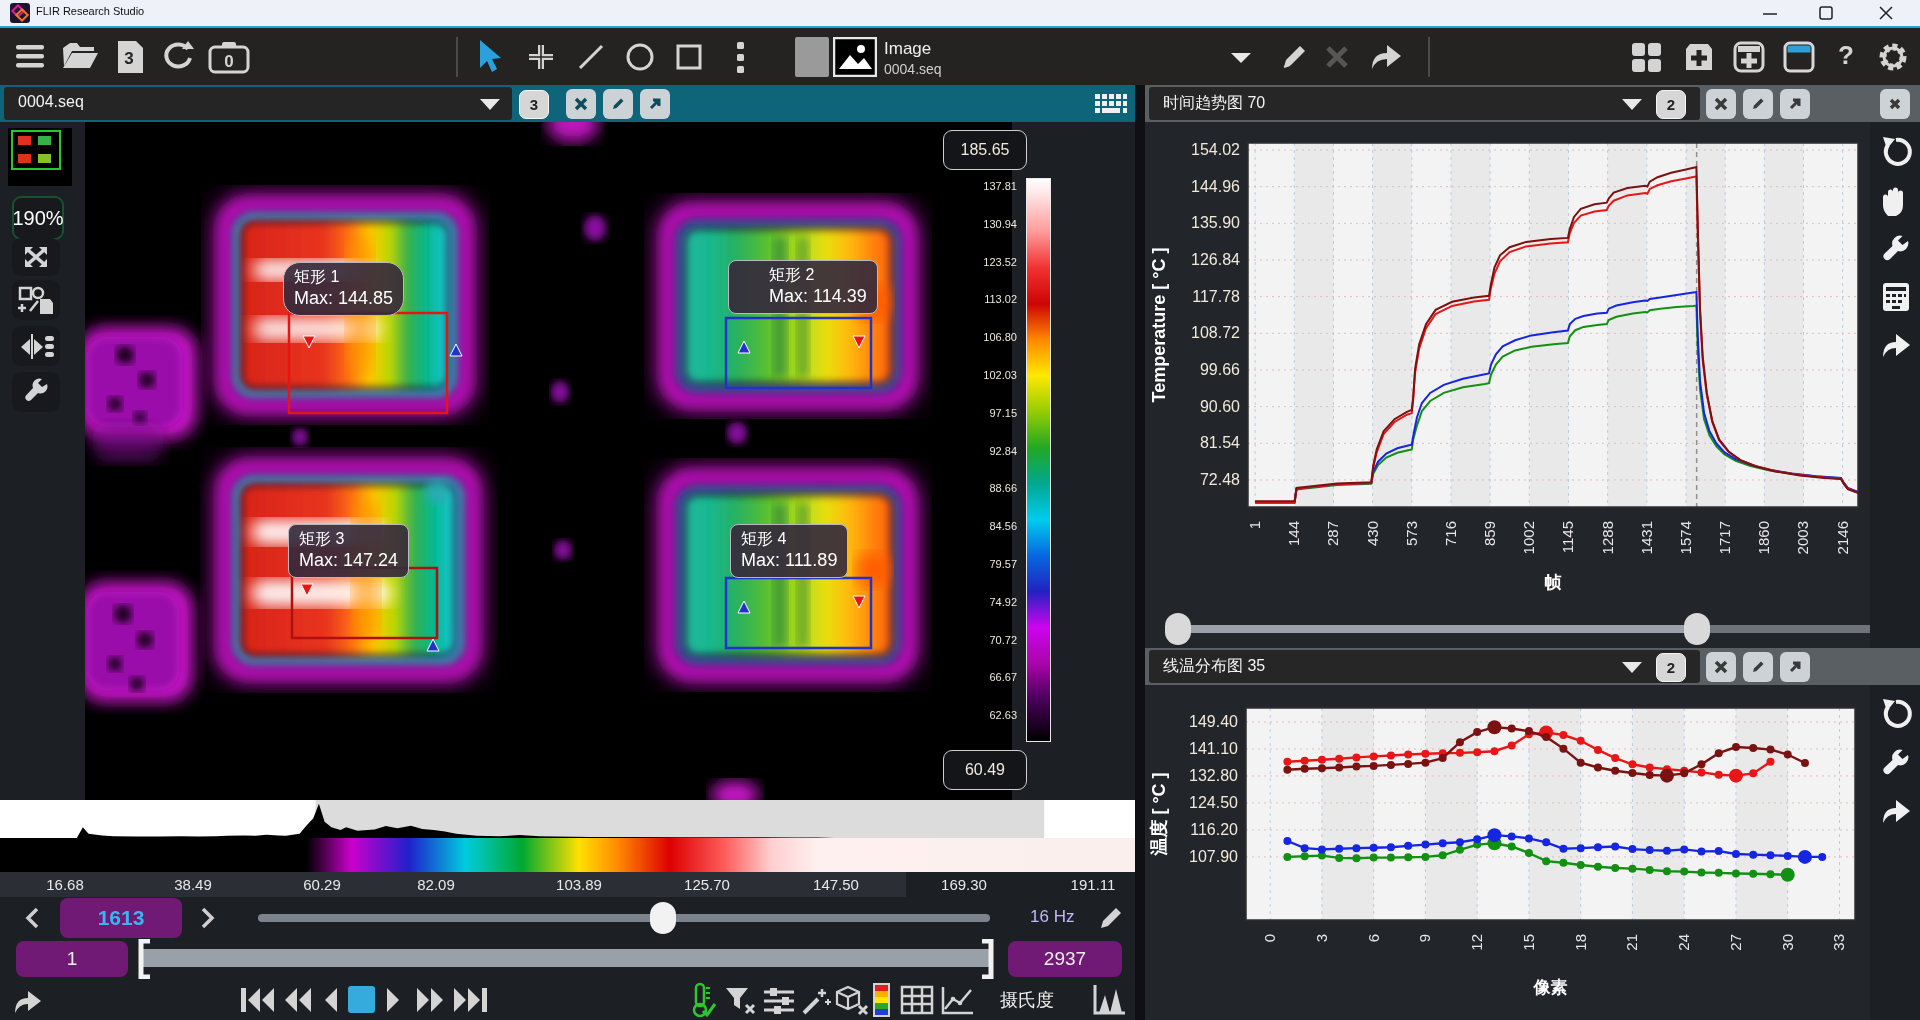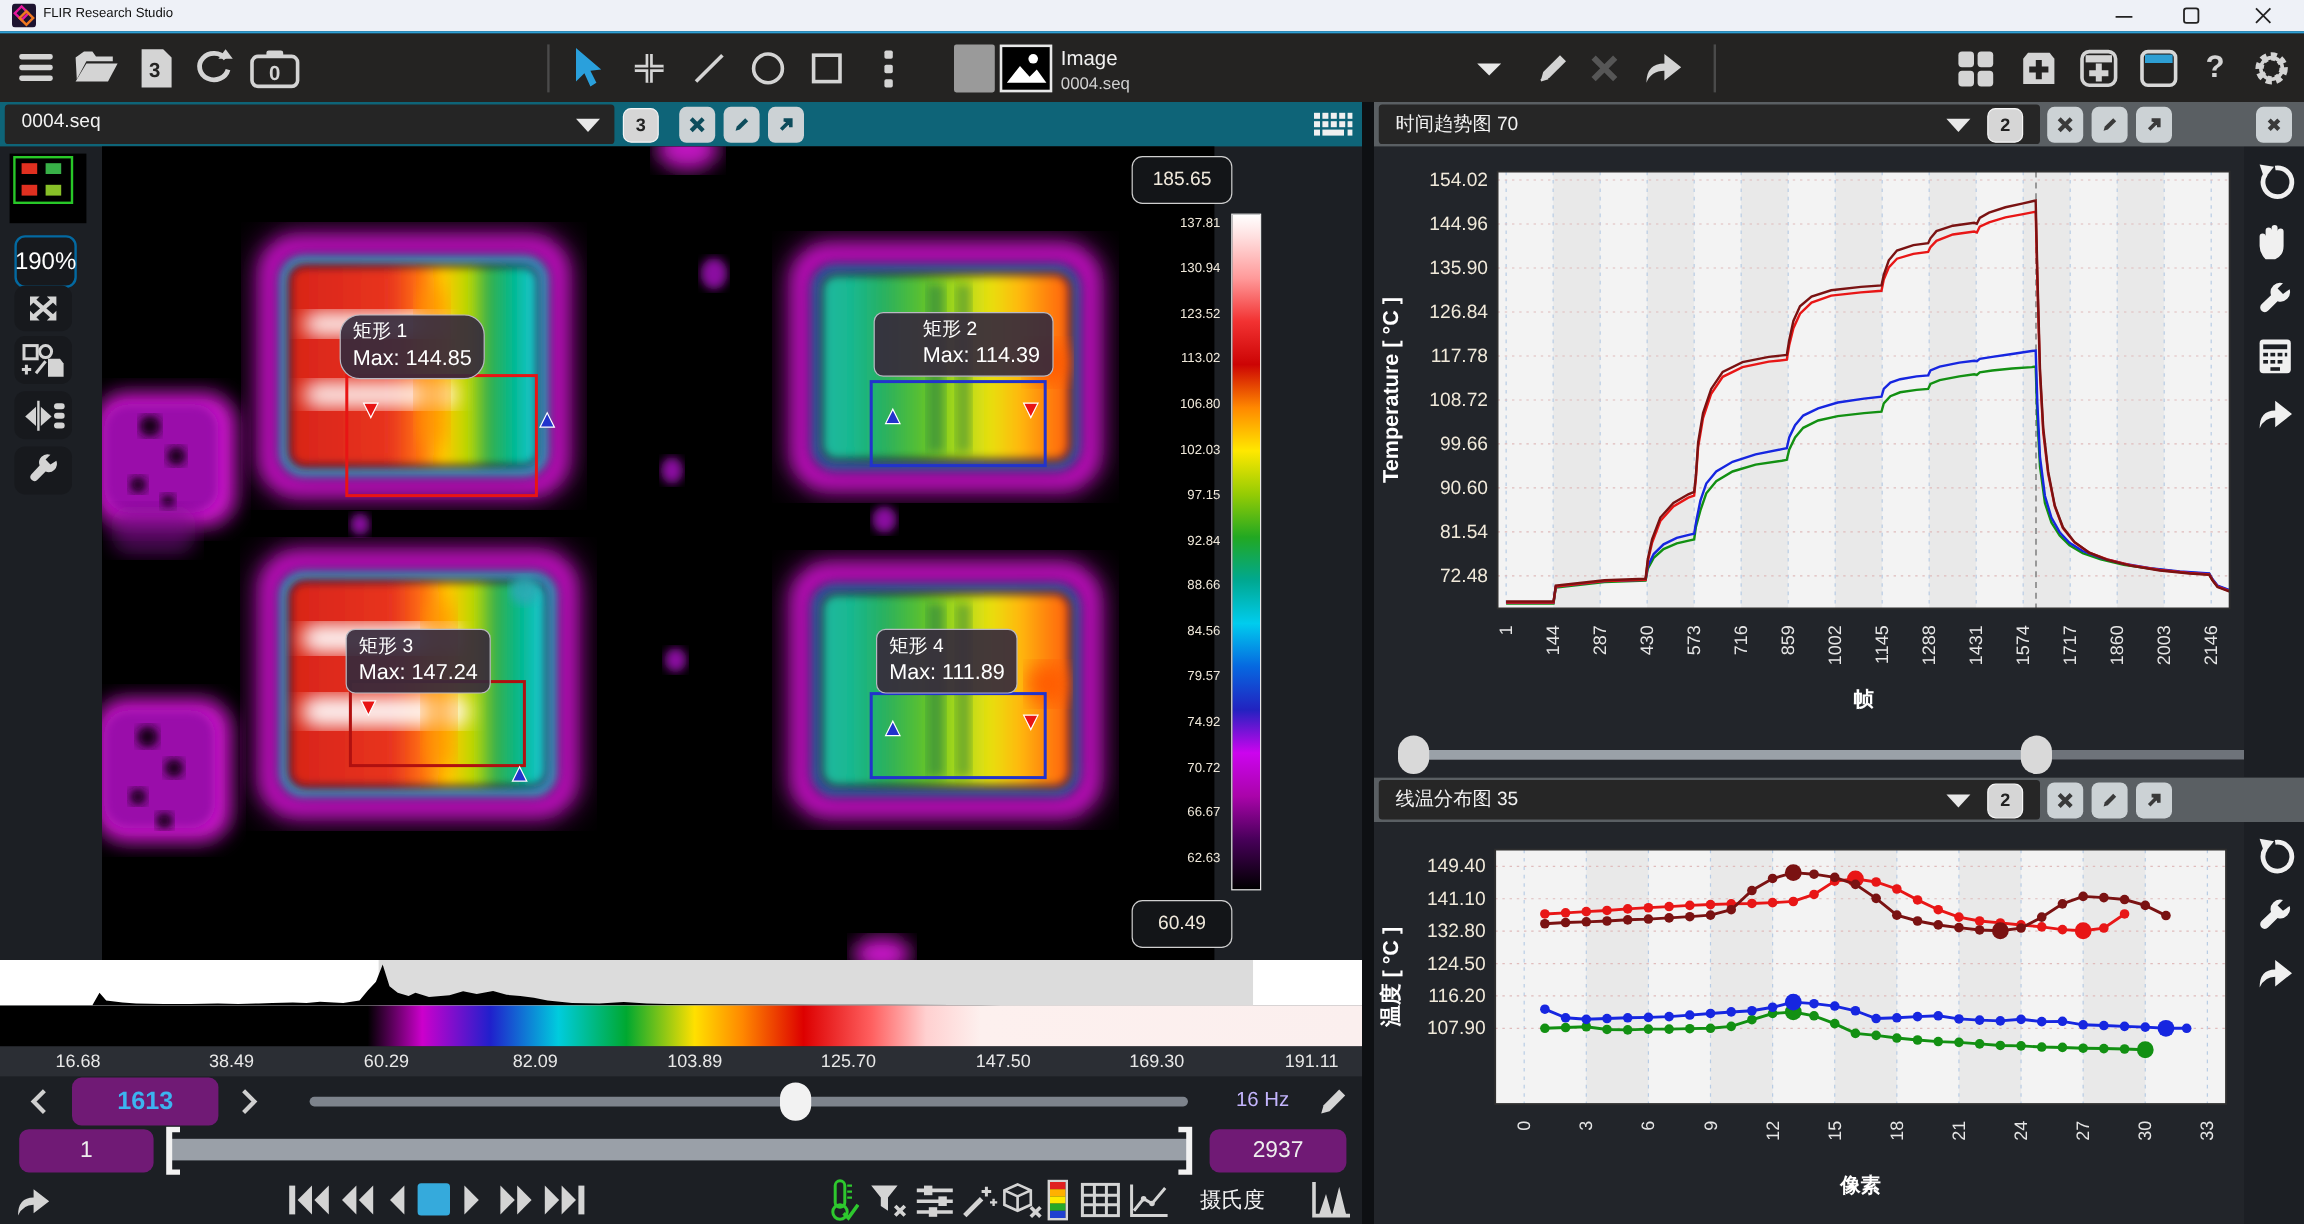--- a/index.html
+++ b/index.html
@@ -358,21 +358,21 @@
 
   <div class="abs" style="left:8px;top:43px;width:64px;height:58px;background:#000">
     <svg width="64" height="58">
       <rect x="10" y="8" width="13" height="9" fill="#e03020"></rect>
         <rect x="30" y="8" width="13" height="9" fill="#38b048"></rect>
       <rect x="10" y="26" width="13" height="9" fill="#e03020"></rect>
         <rect x="30" y="26" width="13" height="9" fill="#88c028"></rect>
       <rect x="4" y="3" width="48" height="38" fill="none" stroke="#28c828" stroke-width="2"></rect>
     </svg>
   </div>
-  <div class="abs sbtn" style="left:12px;top:111px;width:48px;height:40px;border:2px solid #0369a1;color:#fff;font-size:20px">
+  <div class="abs sbtn" style="left:12px;top:111px;width:48px;height:40px;border:2px solid #14532d;color:#fff;font-size:20px">
     <span>190%</span>
   </div>
   <div class="abs sbtn" style="left:12px;top:153px;width:48px;height:38px">
     <svg width="30" height="28" class="icf">
       <path d="M4 4 L12 4 L4 12 Z"></path>
         <path d="M26 4 L26 12 L18 4 Z"></path>
         <path d="M4 24 L4 16 L12 24 Z"></path>
         <path d="M26 24 L18 24 L26 16 Z"></path>
       <path d="M7 7 L23 21 M23 7 L7 21" stroke="#d4d4d4" stroke-width="3.5"></path>
     </svg>
@@ -428,25 +428,25 @@
   </div>
 
   <svg id="histo" class="abs" style="left:0;top:715px" width="1135" height="38">
       <rect x="0" y="0" width="1135" height="38" fill="#ffffff"></rect>
       <rect x="315.53000000000003" y="0" width="728.6700000000001" height="38" fill="#dcdcdc"></rect>
       <path d="M77.18 38 L77.2 37.3 L82.9 27.2 L88.5 33.7 L102.1 35.5 L113.5 36.2 L136.2 36.6 L158.9 36.6 L181.6 36.2 L198.6 36.6 L215.7 36.2 L227.0 35.8 L244.0 35.5 L255.4 35.8 L266.7 34.8 L278.1 35.5 L286.0 35.8 L292.8 34.8 L299.6 33.7 L306.5 25.4 L313.3 18.2 L318.9 3.8 L324.6 21.8 L331.4 27.2 L340.5 30.1 L346.2 27.2 L357.5 30.8 L374.6 29.4 L385.9 26.1 L397.3 28.3 L410.9 25.8 L422.2 29.0 L433.6 30.1 L444.9 31.5 L456.3 33.7 L476.7 35.8 L499.4 36.2 L519.8 35.1 L539.1 36.2 L556.1 36.6 L590.2 36.9 L635.6 37.1 L681.0 37.3 L737.8 37.3 L794.5 37.4 L817.2 37.6 L834.2 38.0 L834.225 38 Z" fill="#000"></path>
     </svg>
 
   <div id="spanbar" class="abs" style="left:0;top:753px;width:1135px;height:34px"></div>
 
-  <div id="spanlabels" class="abs flex" style="left:0;top:787px;width:1135px;height:25px">
+  <div id="spanlabels" class="abs flex" style="left:0;top:787px;width:906px;height:25px">
       <span style="position: absolute; left: 65px; transform: translateX(-50%);">16.68</span>
       <span style="position: absolute; left: 193px; transform: translateX(-50%);">38.49</span>
       <span style="position: absolute; left: 322px; transform: translateX(-50%);">60.29</span>
-      <span style="position: absolute; left: 446px; transform: translateX(-50%);">82.09</span>
+      <span style="position: absolute; left: 436px; transform: translateX(-50%);">82.09</span>
       <span style="position: absolute; left: 579px; transform: translateX(-50%);">103.89</span>
       <span style="position: absolute; left: 707px; transform: translateX(-50%);">125.70</span>
       <span style="position: absolute; left: 836px; transform: translateX(-50%);">147.50</span>
       <span style="position: absolute; left: 964px; transform: translateX(-50%);">169.30</span>
       <span style="position: absolute; left: 1093px; transform: translateX(-50%);">191.11</span>
     </div>
 
   <div class="abs" style="left:0;top:812px;width:1135px;height:42px">
     <svg class="abs" style="left:22px;top:8px" width="22" height="26">
         <path d="M15 4 L6 13 L15 22" stroke="#cfcfcf" stroke-width="3.5" fill="none"></path>

